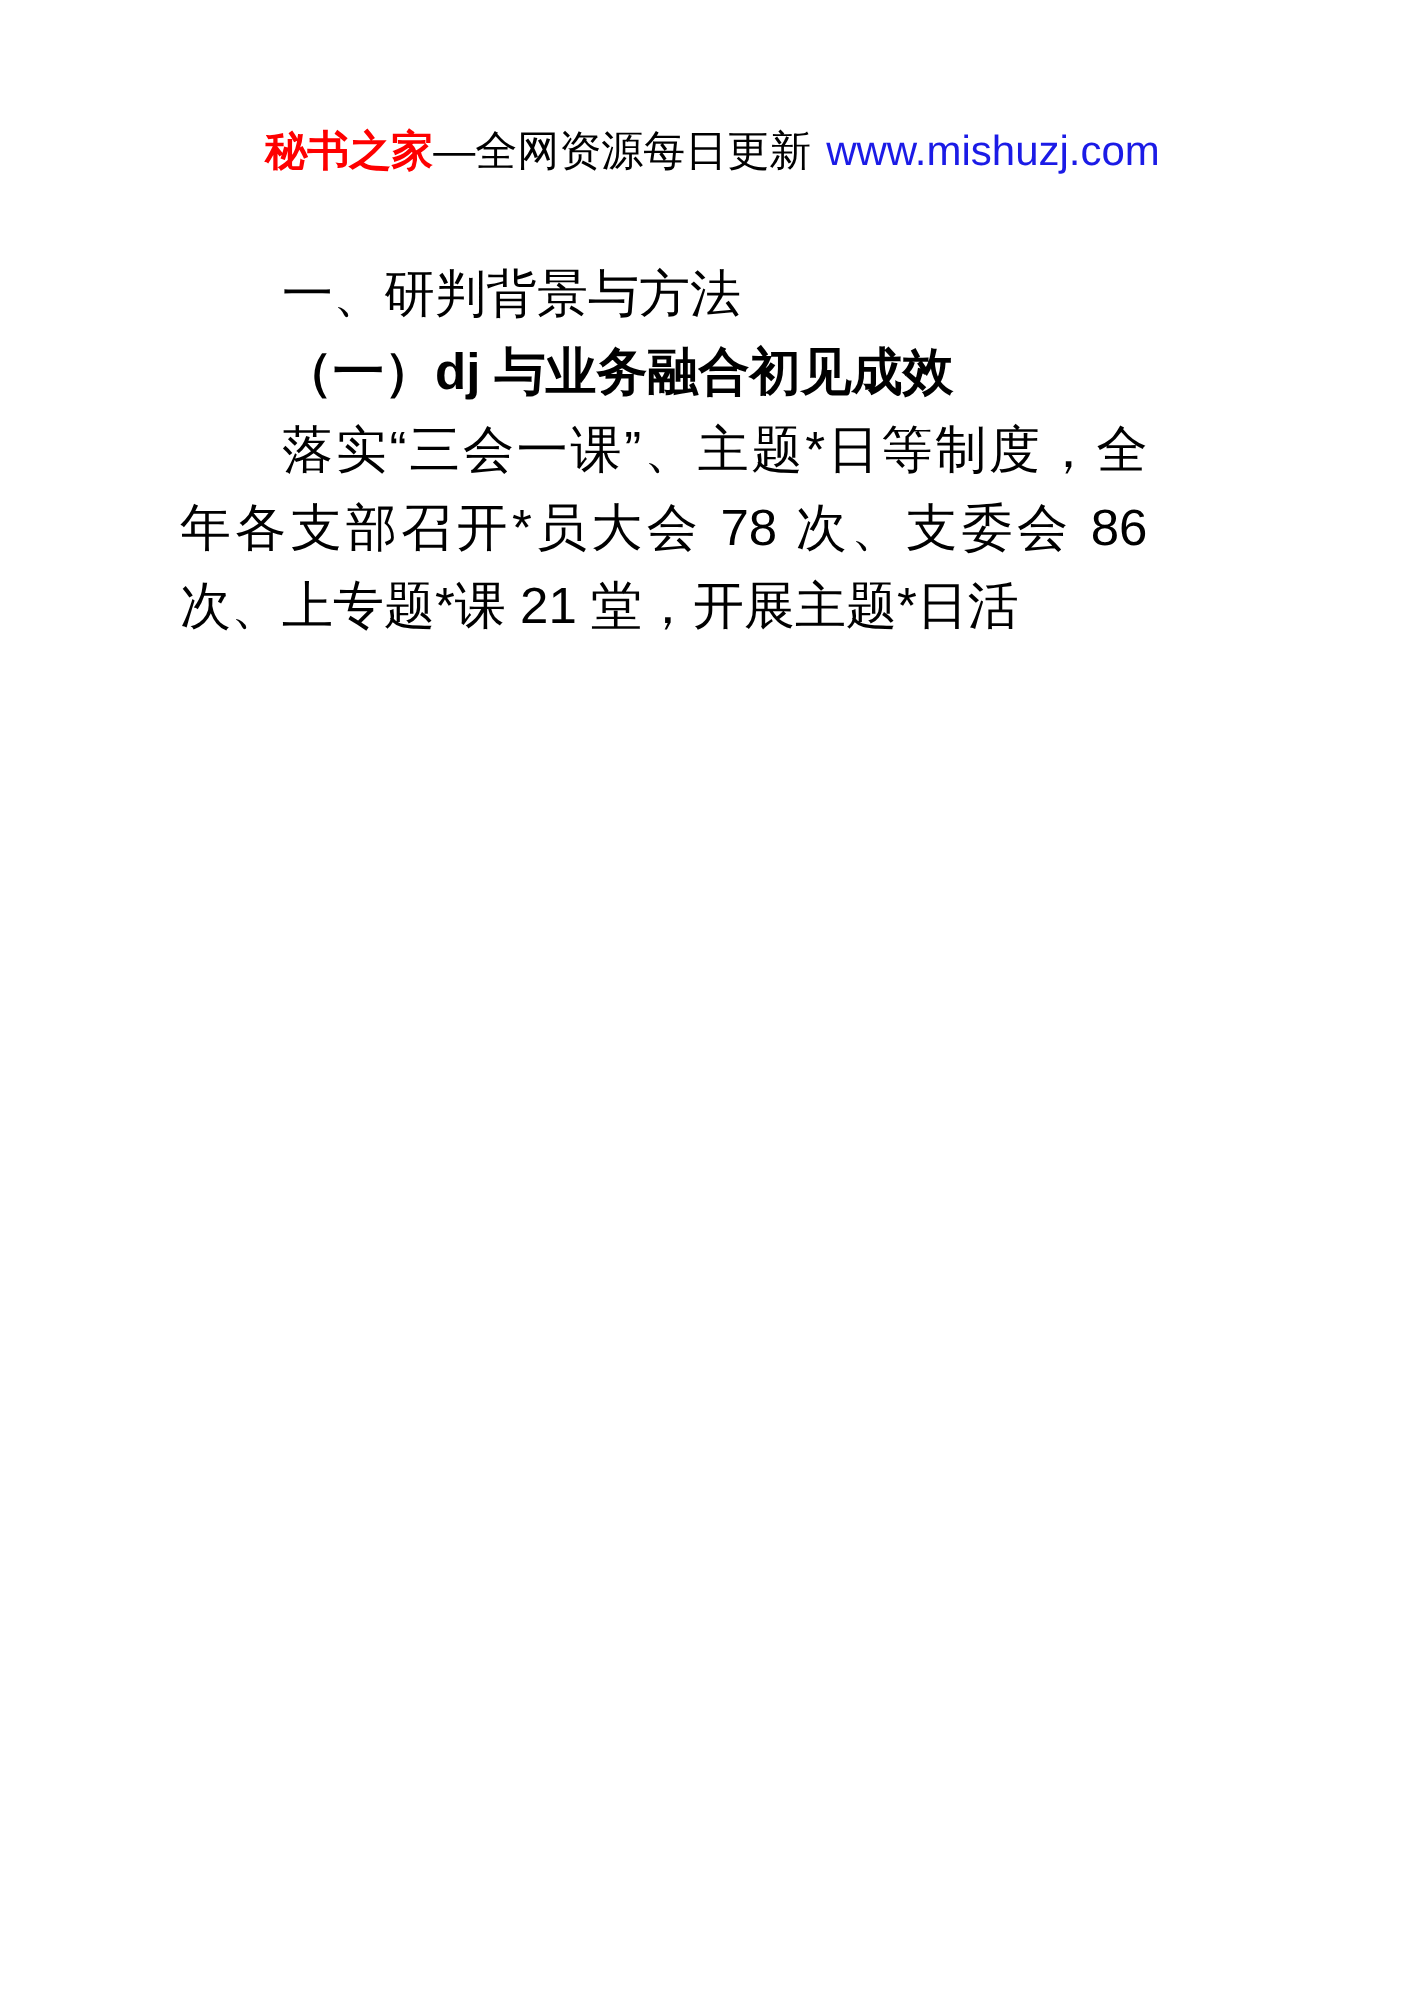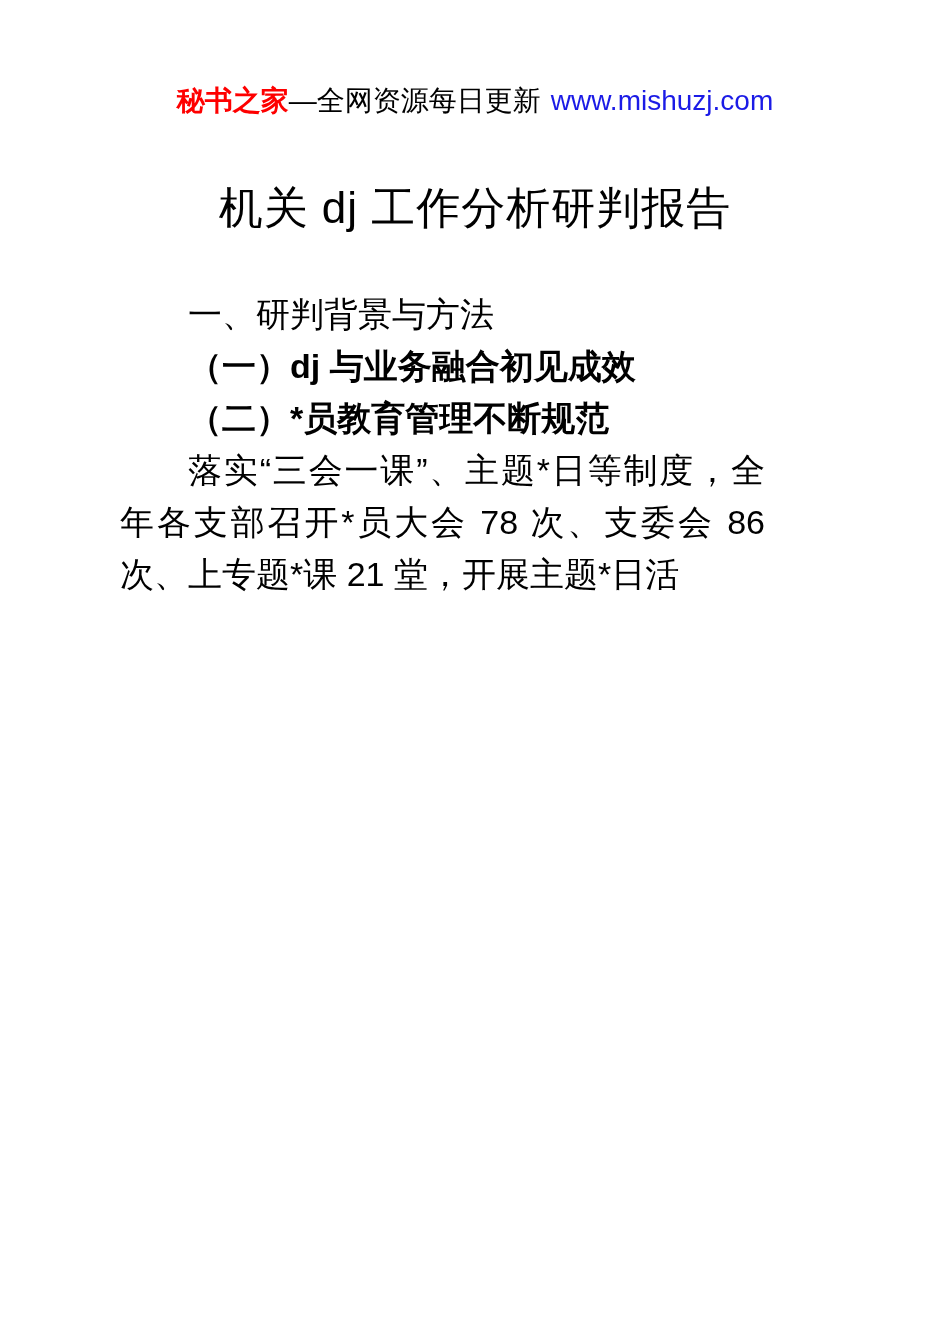--- a/index.html
+++ b/index.html
@@ -65,22 +65,20 @@
 </style>
 </head>
 <body>
 
 <div class="page">
 
   <div class="header-banner">
     <span class="site-name">秘书之家</span><span class="header-dash">—</span><span class="header-tagline">全网资源每日更新</span><a class="site-url" href="#">www.mishuzj.com</a>
   </div>
 
-  <h1 class="doc-title">机关 dj 工作分析研判报告</h1>
 
   <div class="content">
     <p class="sec-heading">一、研判背景与方法</p>
     <p class="sub-heading">（一）dj 与业务融合初见成效</p>
-    <p class="sub-heading">（二）*员教育管理不断规范</p>
     <p class="body-paragraph">落实“三会一课”、主题*日等制度，全年各支部召开*员大会 78 次、支委会 86 次、上专题*课 21 堂，开展主题*日活</p>
   </div>
 
 </div>
 
 </body></html>

